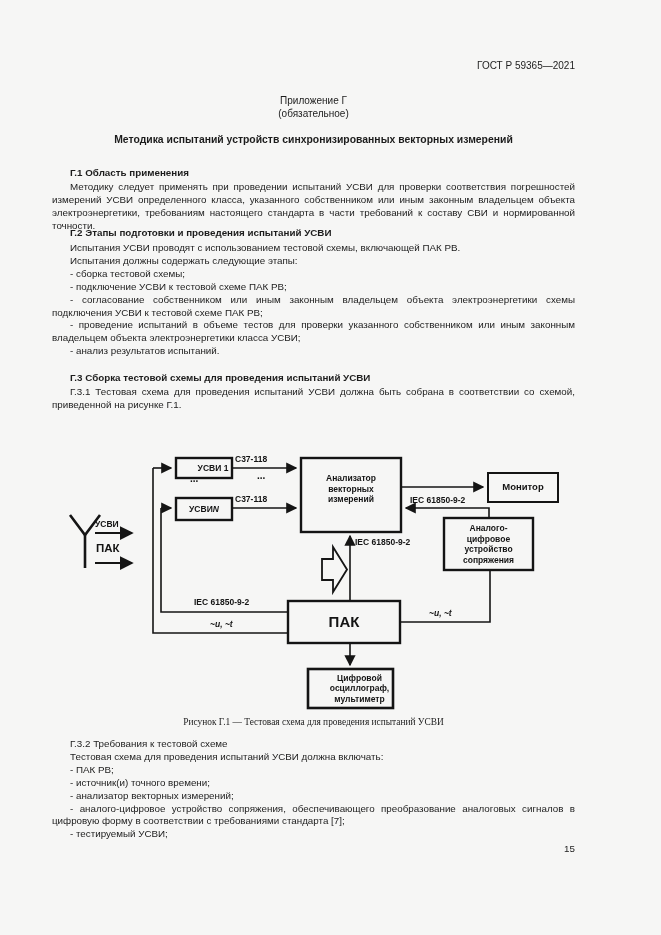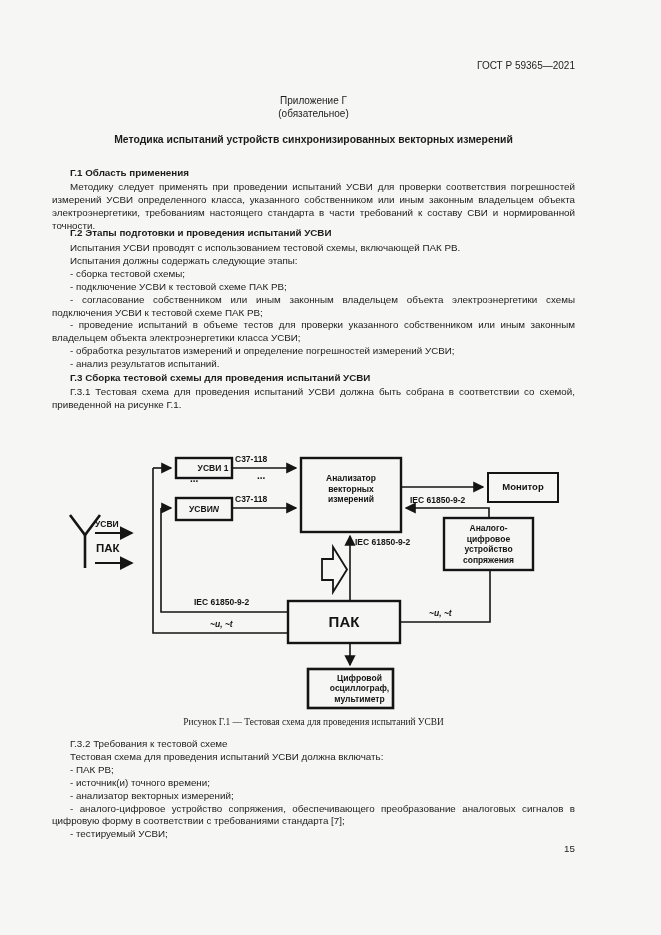--- a/index.html
+++ b/index.html
@@ -45,21 +45,20 @@
   </div>
 
   <div class="col heading" style="top:227px;">Г.2 Этапы подготовки и проведения испытаний УСВИ</div>
   <div class="col" style="top:242px;">
     <p class="para">Испытания УСВИ проводят с использованием тестовой схемы, включающей ПАК РВ.</p>
     <p class="para">Испытания должны содержать следующие этапы:</p>
     <p class="para">- сборка тестовой схемы;</p>
     <p class="para">- подключение УСВИ к тестовой схеме ПАК РВ;</p>
     <p class="para">- согласование собственником или иным законным владельцем объекта электроэнергетики схемы подключения УСВИ к тестовой схеме ПАК РВ;</p>
     <p class="para">- проведение испытаний в объеме тестов для проверки указанного собственником или иным законным владельцем объекта электроэнергетики класса УСВИ;</p>
-    <p class="para">- обработка результатов измерений и определение погрешностей измерений УСВИ;</p>
     <p class="para">- анализ результатов испытаний.</p>
   </div>
 
   <div class="col heading" style="top:372px;">Г.3 Сборка тестовой схемы для проведения испытаний УСВИ</div>
   <div class="col" style="top:386px;">
     <p class="para">Г.3.1 Тестовая схема для проведения испытаний УСВИ должна быть собрана в соответствии со схемой, приведенной на рисунке Г.1.</p>
   </div>
 
   <div class="figure">
     <svg width="523" height="270" viewBox="0 0 523 270">

